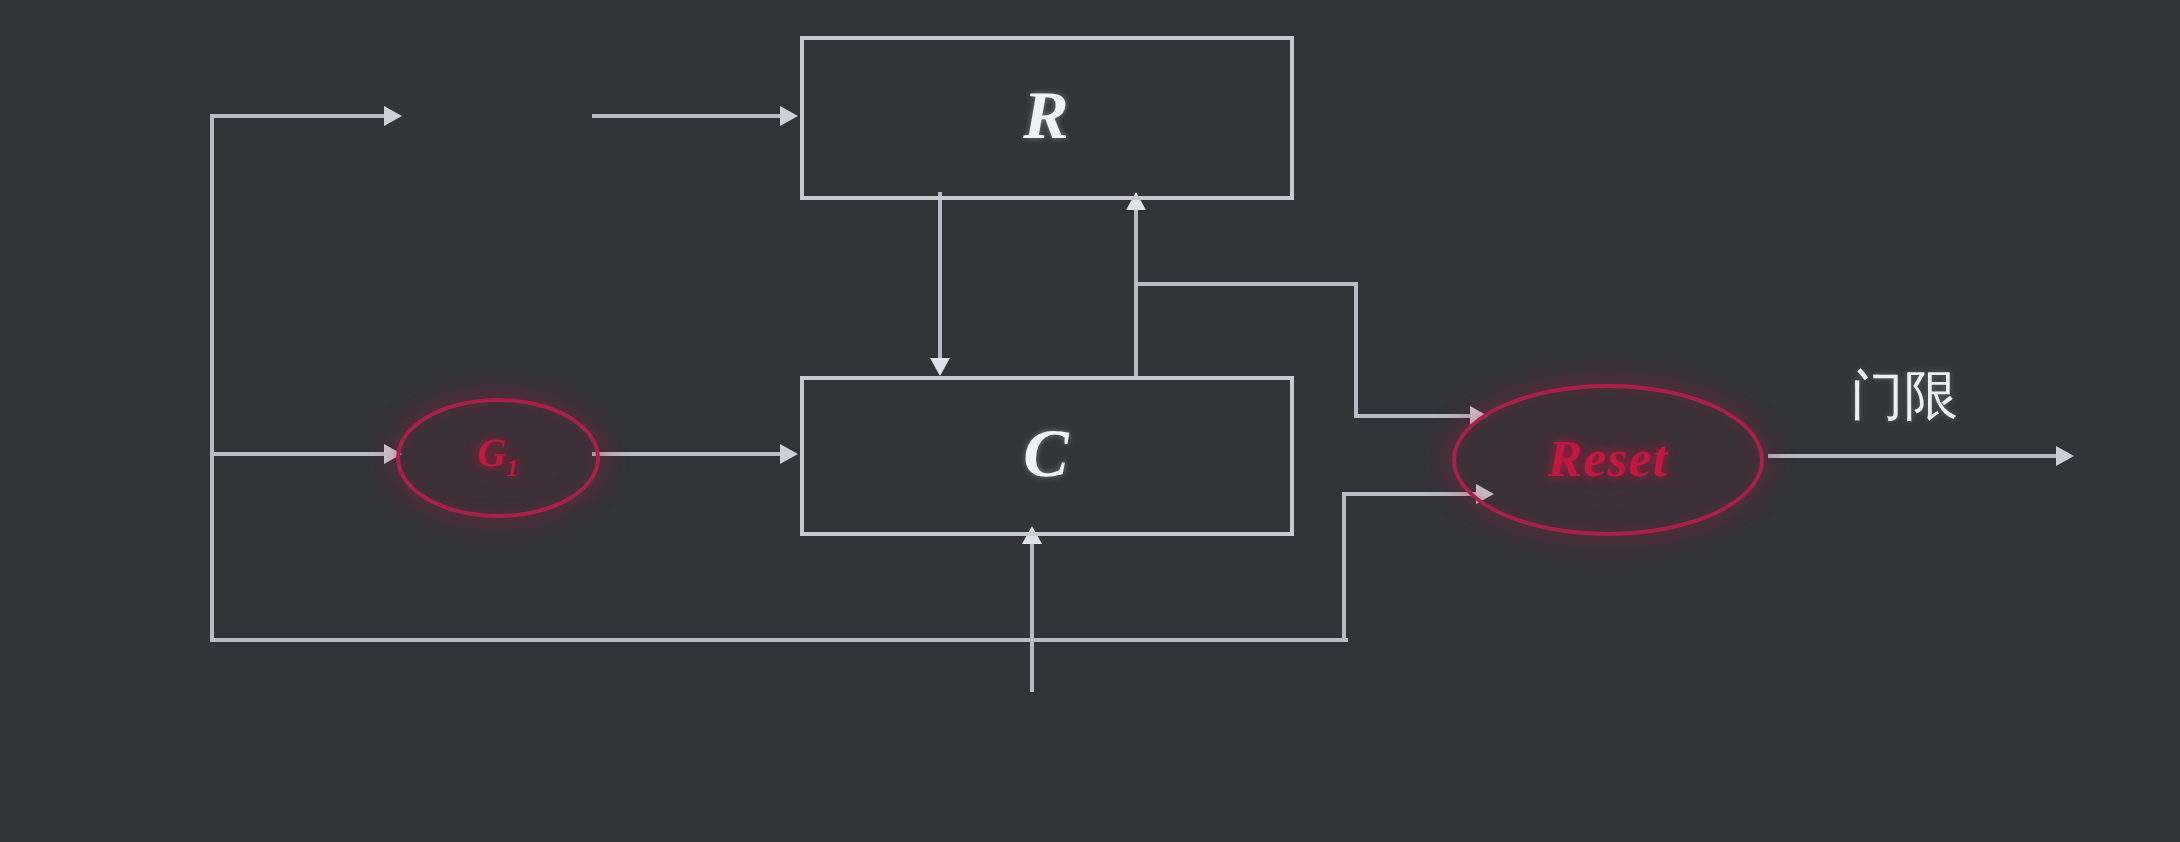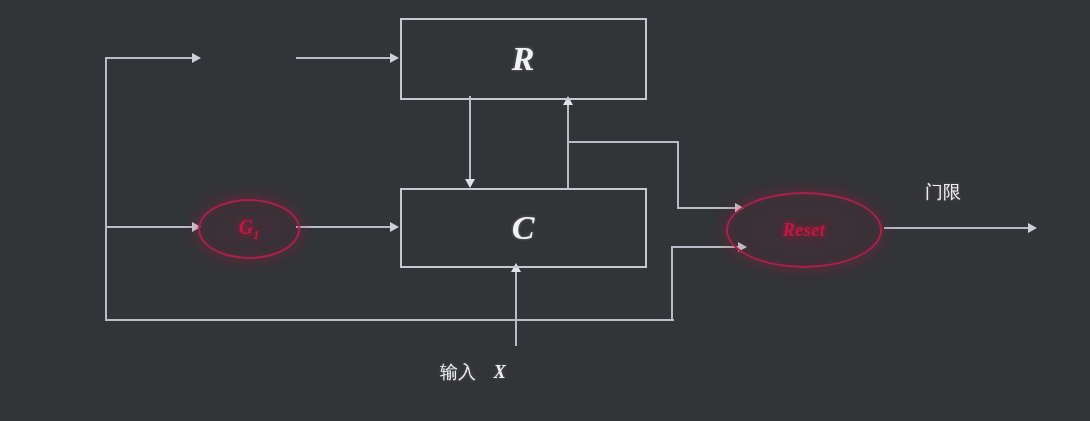--- a/index.html
+++ b/index.html
@@ -46,28 +46,28 @@
     font-weight:700;
     box-shadow:0 0 12px 3px rgba(160,25,60,.35), inset 0 0 10px rgba(150,25,55,.30);
     background:radial-gradient(ellipse at center, rgba(120,25,50,.22) 0%, rgba(120,25,50,.06) 70%, rgba(0,0,0,0) 100%);
   }
   .ellipse .lbl{
     font-size:20px;
     text-shadow:0 0 6px rgba(200,20,60,.85);
     white-space:nowrap;
   }
   .ellipse .lbl sub{font-size:12px;}
-  .ellipse.reset .lbl{font-size:18px;letter-spacing:.5px;text-align:right;}
+  .ellipse.reset .lbl{font-size:26px;letter-spacing:.5px;text-align:right;}
 
   
   .cntext{
     position:absolute;
     color:#eceef2;
     font-family:"DejaVu Sans", sans-serif;
-    font-size:18px;
+    font-size:27px;
     white-space:nowrap;
     text-shadow:0 0 3px rgba(255,255,255,.25);
   }
   .cntext .ital{
     font-family:"Liberation Serif", serif;
     font-style:italic;font-weight:700;
   }
 </style>
 </head>
 <body>
@@ -130,18 +130,14 @@
   </div>
 
   <div class="ellipse reset" style="left:726px;top:192px;width:152px;height:72px;">
     <span class="lbl">Reset</span>
   </div>
 
   <div class="cntext" style="left:925px;top:180px;">
     <span>门限</span>
   </div>
 
-  <div class="cntext" style="left:440px;top:360px;">
-    <span>输入</span>
-    <span class="ital" style="margin-left:12px;">X</span>
-  </div>
 
 </div>
 
 </body></html>

